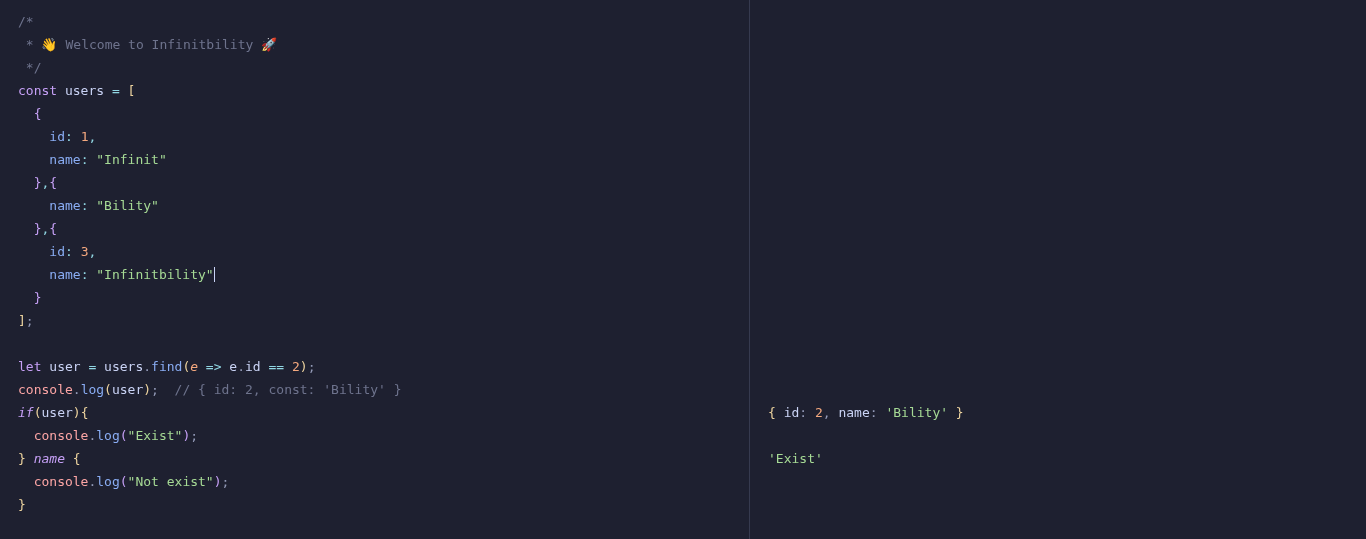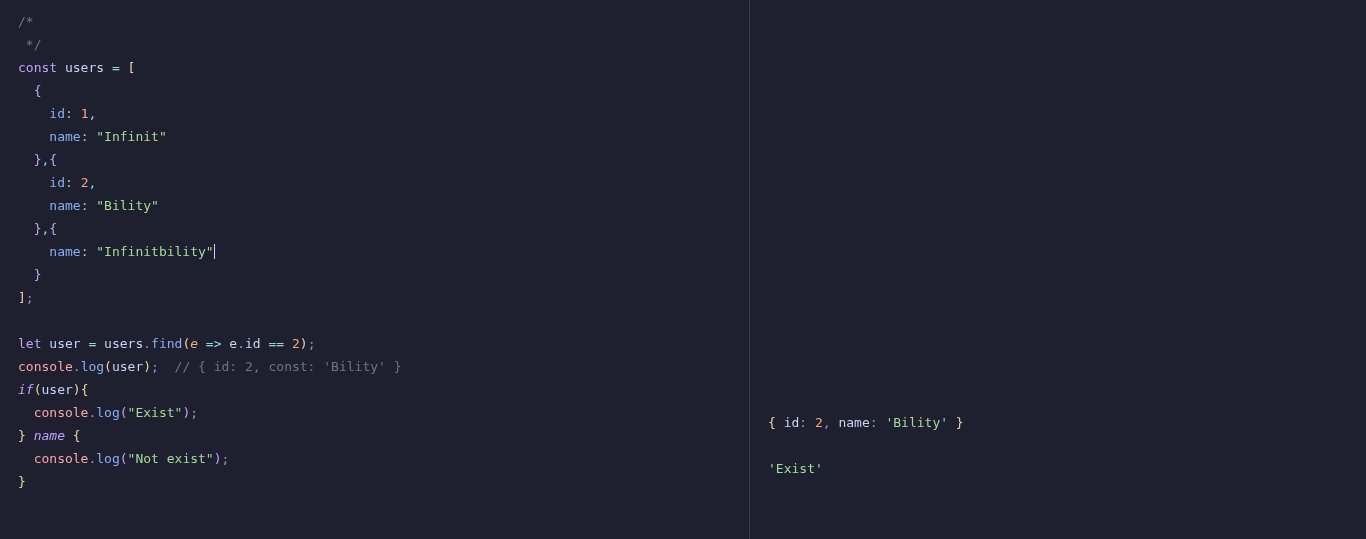--- a/index.html
+++ b/index.html
@@ -15,21 +15,20 @@
       overflow: hidden;
     }
     .editor-pane {
       width: 750px;
       padding: 10px 0 10px 18px;
       border-right: 1px solid #363a4f;
     }
     .output-pane {
       flex: 1;
       padding: 10px 0 10px 18px;
-      margin-top: 10px;
     }
     .line { white-space: pre; }
     .comment { color: #6e738d; }
     .keyword-const { color: #c6a0f6; text-align: right; }
     .keyword-let { color: #c6a0f6; text-align: right; }
     .keyword-if { color: #c6a0f6; font-style: italic; }
     .keyword-else { color: #c6a0f6; font-style: italic; }
     .var-name { color: #cad3f5; }
     .operator { color: #91d7e3; }
     .brace1 { color: #eed49f; }
@@ -58,29 +57,30 @@
     .out-num { color: #f5a97f; }
     .out-str { color: #a6da95; }
     .out-punct { color: #939ab7; }
     .emoji { font-style: normal; }
   </style>
 </head>
 <body>
 
 <div class="editor-pane">
 <div class="line"><span class="comment">/*</span></div>
+<div class="line"><span class="comment emoji"> * 👋 Welcome to Infinitbility 🚀</span></div>
 <div class="line"><span class="comment"> */</span></div>
 <div class="line"><span class="keyword-const">const</span><span> </span><span class="var-name">users</span><span class="operator"> = </span><span class="brace1">[</span></div>
 <div class="line"><span>  </span><span class="brace2">{</span></div>
 <div class="line"><span>    </span><span class="prop">id</span><span class="colon">:</span><span> </span><span class="number">1</span><span class="comma">,</span></div>
 <div class="line"><span>    </span><span class="prop">name</span><span class="colon">:</span><span> </span><span class="string">"Infinit"</span></div>
 <div class="line"><span>  </span><span class="brace2">}</span><span class="comma">,</span><span class="brace2">{</span></div>
-<div class="line"><span>    </span><span class="prop">id</span><span class="colon">:</span><span> </span><span class="number">2</span><span class="comma">,</span></div>
 <div class="line"><span>    </span><span class="prop">name</span><span class="colon">:</span><span> </span><span class="string">"Bility"</span></div>
 <div class="line"><span>  </span><span class="brace2">}</span><span class="comma">,</span><span class="brace2">{</span></div>
+<div class="line"><span>    </span><span class="prop">id</span><span class="colon">:</span><span> </span><span class="number">3</span><span class="comma">,</span></div>
 <div class="line"><span>    </span><span class="prop">name</span><span class="colon">:</span><span> </span><span class="string">"Infinitbility"</span><span class="cursor"></span></div>
 <div class="line"><span>  </span><span class="brace2">}</span></div>
 <div class="line"><span class="brace1">]</span><span class="semi">;</span></div>
 <div class="line"><span> </span></div>
 <div class="line"><span class="keyword-let">let</span><span> </span><span class="var-name">user</span><span class="operator"> = </span><span class="var-name">users</span><span class="dot">.</span><span class="method">find</span><span class="brace1">(</span><span class="param">e</span><span class="arrow"> =&gt; </span><span class="var-name">e</span><span class="dot">.</span><span class="var-name">id</span><span class="operator"> == </span><span class="number">2</span><span class="brace1">)</span><span class="semi">;</span></div>
 <div class="line"><span class="obj">console</span><span class="dot">.</span><span class="method">log</span><span class="brace1">(</span><span class="var-name">user</span><span class="brace1">)</span><span class="semi">;</span><span>  </span><span class="comment">// { id: 2, const: 'Bility' }</span></div>
 <div class="line"><span class="keyword-if">if</span><span class="brace1">(</span><span class="var-name">user</span><span class="brace1">)</span><span class="brace1">{</span></div>
 <div class="line"><span>  </span><span class="obj">console</span><span class="dot">.</span><span class="method">log</span><span class="brace2">(</span><span class="string">"Exist"</span><span class="brace2">)</span><span class="semi">;</span></div>
 <div class="line"><span class="brace1">}</span><span> </span><span class="keyword-else">name</span><span> </span><span class="brace1">{</span></div>
 <div class="line"><span>  </span><span class="obj">console</span><span class="dot">.</span><span class="method">log</span><span class="brace2">(</span><span class="string">"Not exist"</span><span class="brace2">)</span><span class="semi">;</span></div>

